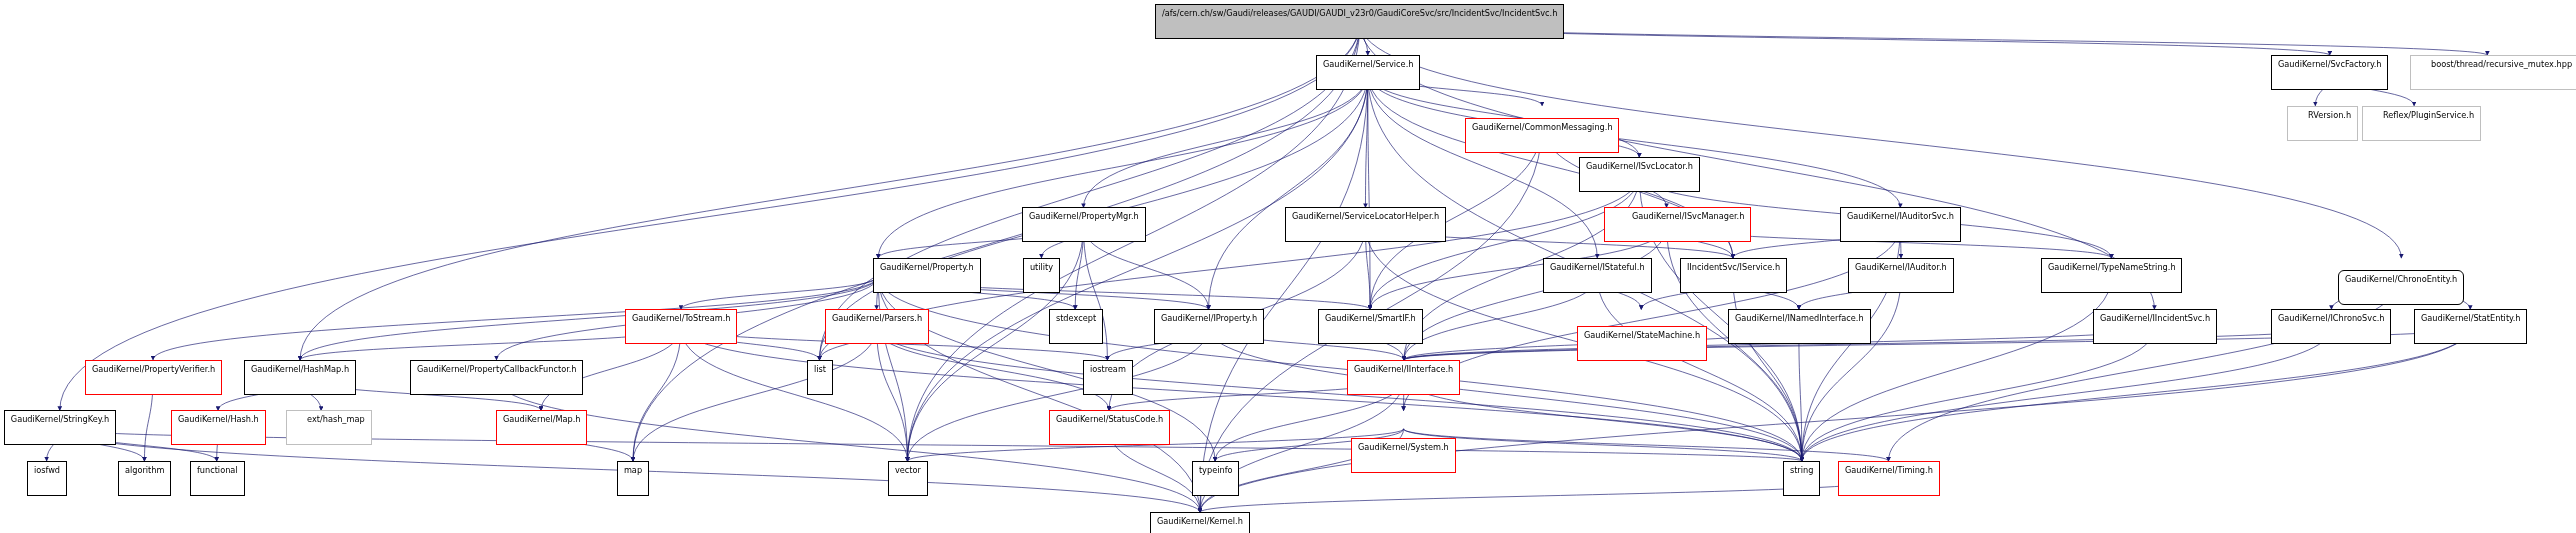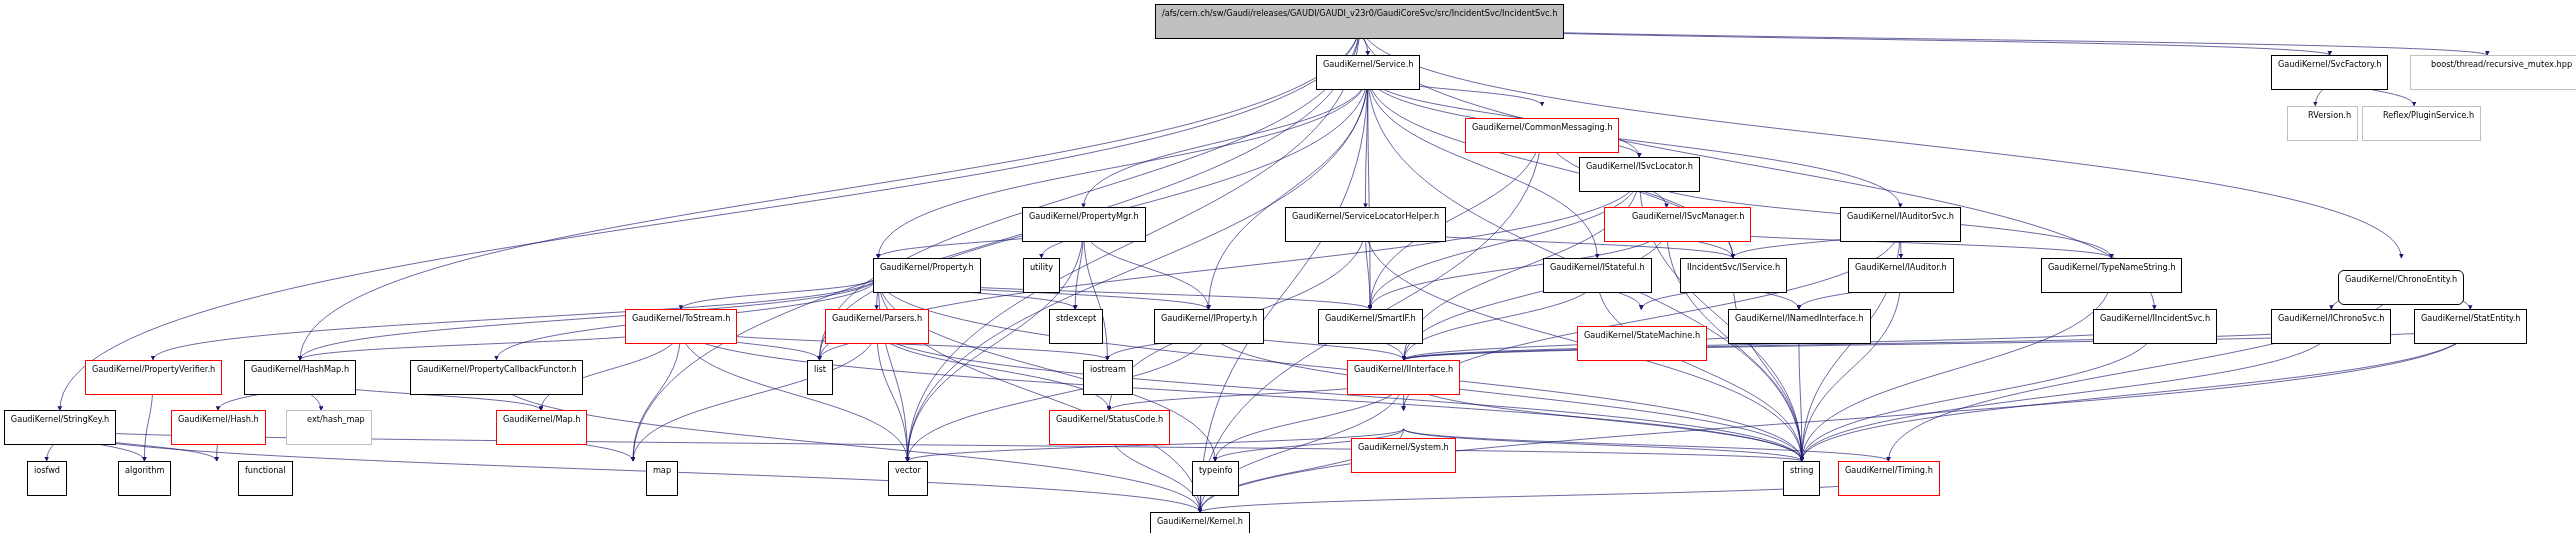--- a/index.html
+++ b/index.html
@@ -192,21 +192,21 @@
   <div class="node" style="left: 807px; top: 360px;">list</div>
   <div class="node" style="left: 1083px; top: 360px;">iostream</div>
   <div class="node red" style="left: 1347px; top: 360px;">GaudiKernel/IInterface.h</div>
   <div class="node" style="left: 3.9px; top: 410px;">GaudiKernel/StringKey.h</div>
   <div class="node red" style="left: 171px; top: 410px;">GaudiKernel/Hash.h</div>
   <div class="node red" style="left: 496px; top: 410px;">GaudiKernel/Map.h</div>
   <div class="node red" style="left: 1049px; top: 410px;">GaudiKernel/StatusCode.h</div>
   <div class="node red" style="left: 1351px; top: 410px; margin-top: 28px;">GaudiKernel/System.h</div>
   <div class="node" style="left: 27px; top: 461px;">iosfwd</div>
   <div class="node" style="left: 118px; top: 461px;">algorithm</div>
-  <div class="node" style="left: 190px; top: 461px; margin-left: 48px;">functional</div>
-  <div class="node" style="left: 617px; top: 461px; margin-left: 29px;">map</div>
+  <div class="node" style="left: 190px; top: 461px;">functional</div>
+  <div class="node" style="left: 617px; top: 461px;">map</div>
   <div class="node" style="left: 888px; top: 461px;">vector</div>
   <div class="node" style="left: 1192px; top: 461px;">typeinfo</div>
   <div class="node" style="left: 1783px; top: 461px;">string</div>
   <div class="node red" style="left: 1838px; top: 461px;">GaudiKernel/Timing.h</div>
   <div class="node" style="left: 1150px; top: 512px;">GaudiKernel/Kernel.h</div>
 </div>
 
 
 </body></html>

